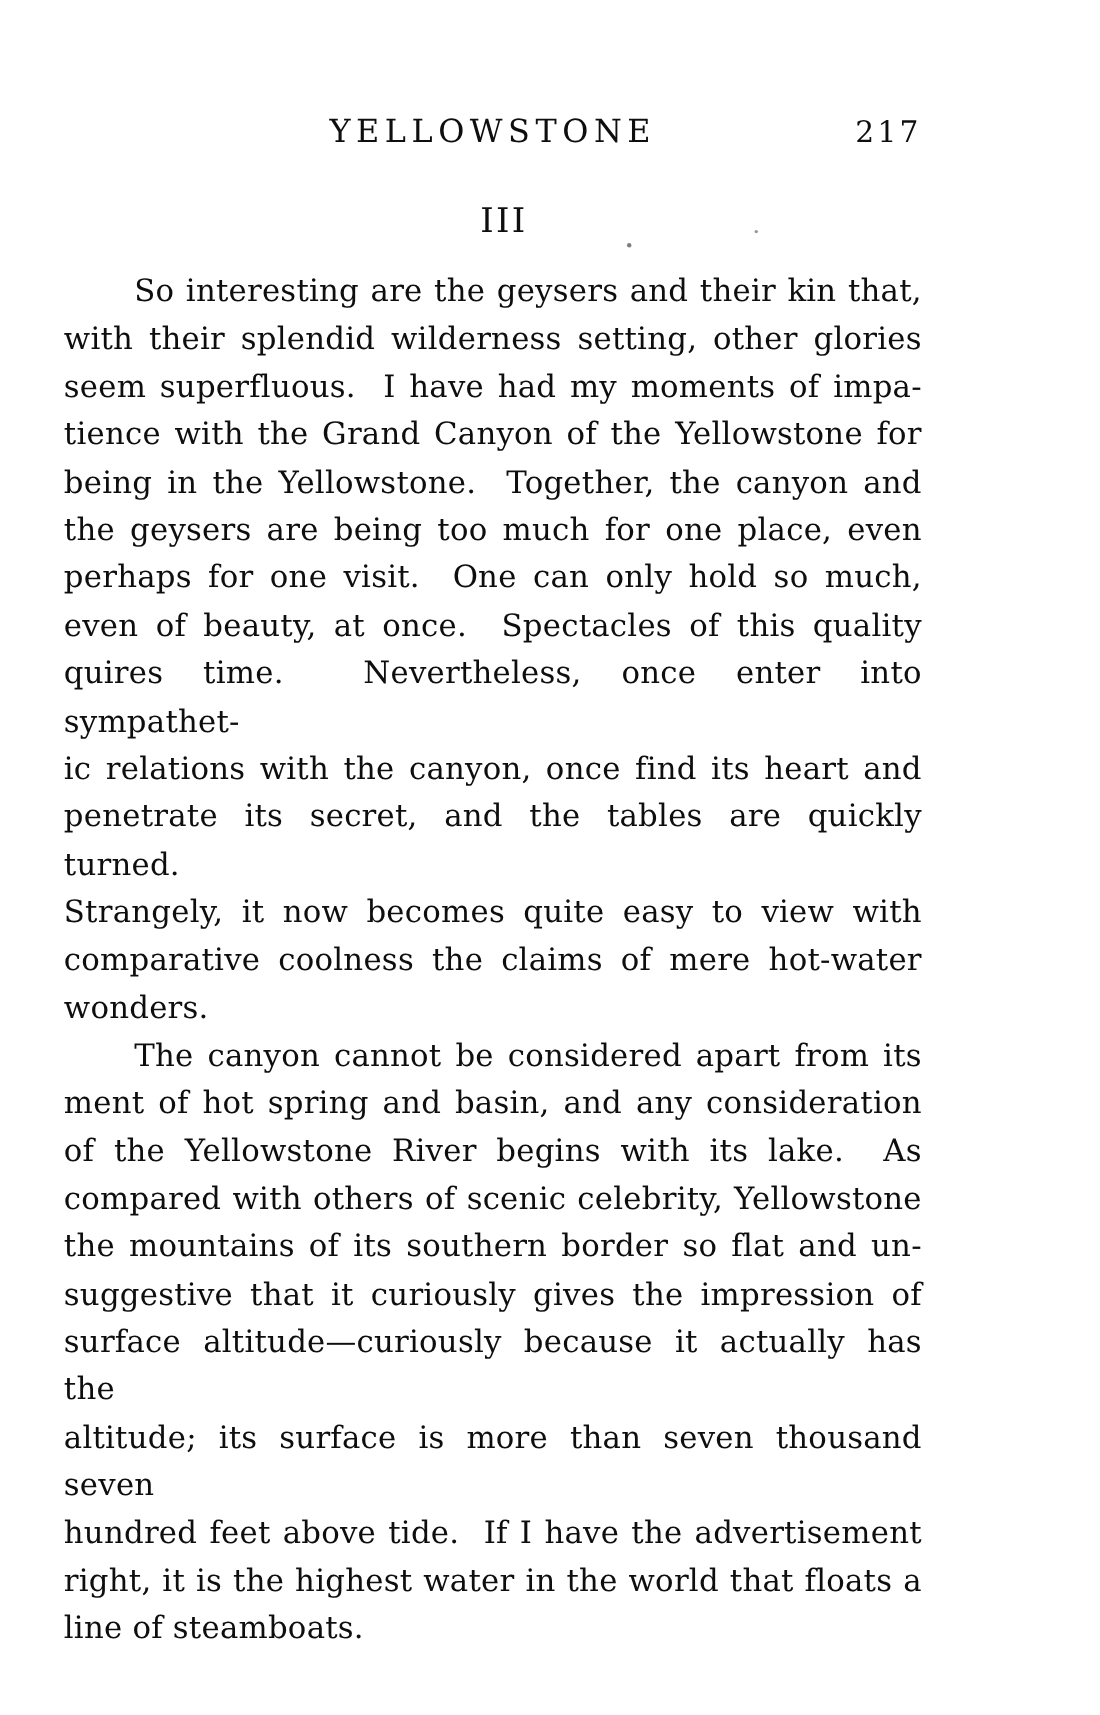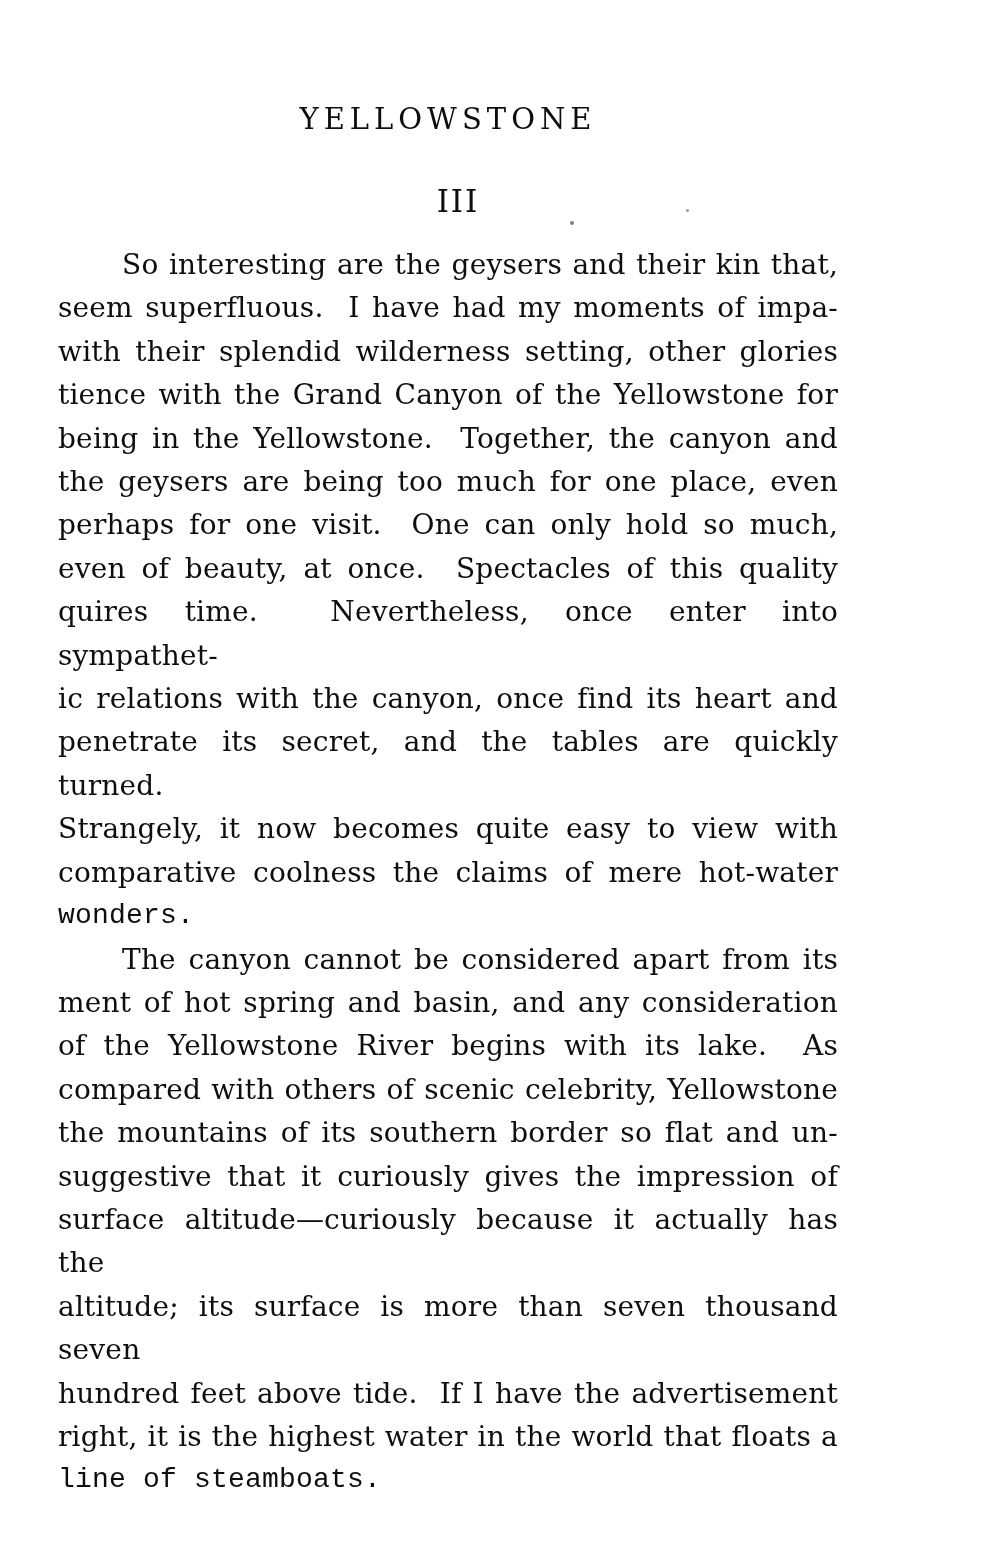--- a/index.html
+++ b/index.html
@@ -45,48 +45,49 @@
     left: 58px; top: 211px; width: 780px;
   }
   .line {
     font-size: 28px;
     line-height: 43.4px;
     text-align: justify;
     text-align-last: justify;
     letter-spacing: 0.2px;
   }
   .line.indent { text-indent: 64px; }
-  .line.last { text-align-last: left; font-family: Liberation Mono, monospace; }
+  .line.last { text-align-last: left; }
   .speck { position: absolute; border-radius: 50%; }
   .speck-1 { left: 570px; top: 189px; width: 4px; height: 4px; background: #7d7d7d; }
   .speck-2 { left: 686px; top: 177px; width: 3px; height: 3px; background: #949494; }
   .speck-3 { left: 937px; top: 483px; width: 4px; height: 7px; border-radius: 2px; background: #b8b8b8; }
   .speck-4 { left: 936px; top: 1407px; width: 4px; height: 4px; background: #9a9a9a; }
   .home-indicator {
     position: absolute;
     left: 418px; top: 1549px;
     width: 222px; height: 8px;
     border-radius: 4px;
     background: var(--color-home-indicator);
     cursor: grab;
   }
 </style>
 </head>
 <body>
 
 <div class="page">
 
   <div class="running-title">YELLOWSTONE</div>
+  <div class="page-number">217</div>
 
   <div class="section-heading">III</div>
 
   <div class="text-column">
     <div class="line indent">So interesting are the geysers and their kin that,</div>
+    <div class="line">with their splendid wilderness setting, other glories</div>
     <div class="line">seem superfluous.&nbsp; I have had my moments of impa-</div>
-    <div class="line">with their splendid wilderness setting, other glories</div>
     <div class="line">tience with the Grand Canyon of the Yellowstone for</div>
     <div class="line">being in the Yellowstone.&nbsp; Together, the canyon and</div>
     <div class="line">the geysers are being too much for one place, even</div>
     <div class="line">perhaps for one visit.&nbsp; One can only hold so much,</div>
     <div class="line">even of beauty, at once.&nbsp; Spectacles of this quality</div>
     <div class="line">quires time.&nbsp; Nevertheless, once enter into sympathet-</div>
     <div class="line">ic relations with the canyon, once find its heart and</div>
     <div class="line">penetrate its secret, and the tables are quickly turned.</div>
     <div class="line">Strangely, it now becomes quite easy to view with</div>
     <div class="line">comparative coolness the claims of mere hot-water</div>

